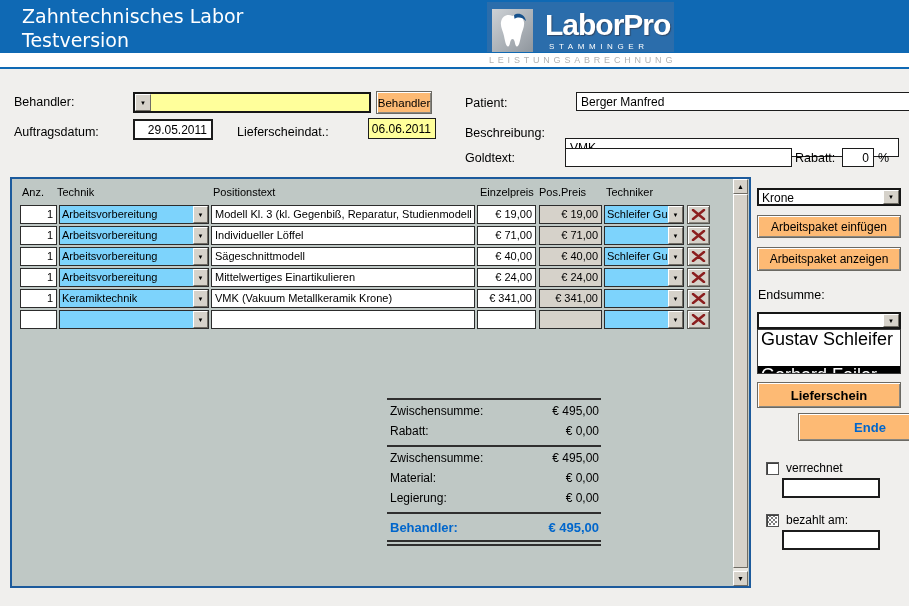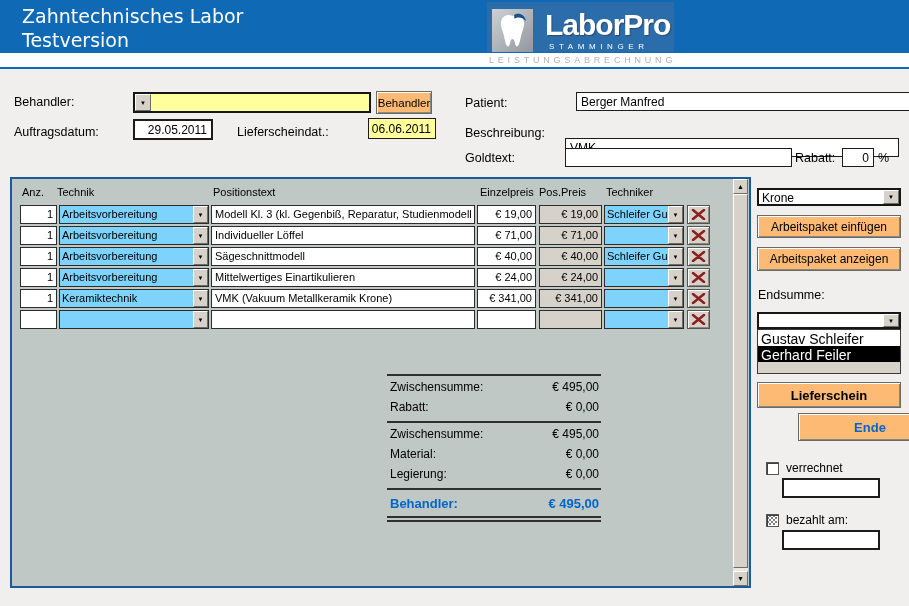--- a/index.html
+++ b/index.html
@@ -63,32 +63,32 @@
 
   
   .vscroll { position:absolute; left:733px; top:179px; width:15px; height:407px;
     background:#e9e7e1; display:flex; flex-direction:column; }
   .sbtn { height:15px; background:#d6d2ca; border:1px solid; border-color:#fff #6f6c64 #6f6c64 #fff;
     display:flex; align-items:center; justify-content:center; font-size:7px; flex:0 0 auto; }
   .sthumb { height:374px; background:#d6d2ca; border:1px solid; border-color:#fff #6f6c64 #6f6c64 #fff; flex:0 0 auto; }
   .strack { flex:1; }
 
   
-  .summary { position:absolute; left:387px; top:374px; width:214px; }
+  .summary { position:absolute; left:387px; top:398px; width:214px; }
   .sumline { height:0; border-top:2px solid #2f2f2f; }
   .sumline.sp { margin-top:5px; }
   .sumrow { height:20px; padding:4px 2px 0 3px; display:flex; justify-content:space-between; font-size:12px; }
   .endrow { height:26px; padding:6px 2px 0 3px; display:flex; justify-content:space-between;
     font-size:13px; font-weight:bold; color:#0066cc; }
   .dblline { height:0; border-top:2px solid #2f2f2f; margin-bottom:2px; }
 
   
   .listbox { position:absolute; left:757px; top:329px; width:144px; height:45px;
     background:#d6d2ca; border:1px solid #3a3a3a; overflow:hidden; }
-  .listitem { height:16px; background:#fff; font-size:14px; line-height:18px; padding:0 3px;
+  .listitem { height:36px; background:#fff; font-size:18px; line-height:18px; padding:0 3px;
     overflow:hidden; white-space:nowrap; }
   .listitem.selected { background:#000; color:#fff; }
   .checkbox { position:absolute; width:13px; height:13px; background:#fff; border:1px solid #555;
     box-shadow:inset 1px 1px 0 #3f3f3f, inset -1px -1px 0 #fff; }
   .checkbox.dither { background:#fff repeating-conic-gradient(#7f7f7f 0% 25%, #ffffff 0% 50%); background-size:4px 4px; }
 </style>
 </head>
 <body>
 
 <div class="header">

